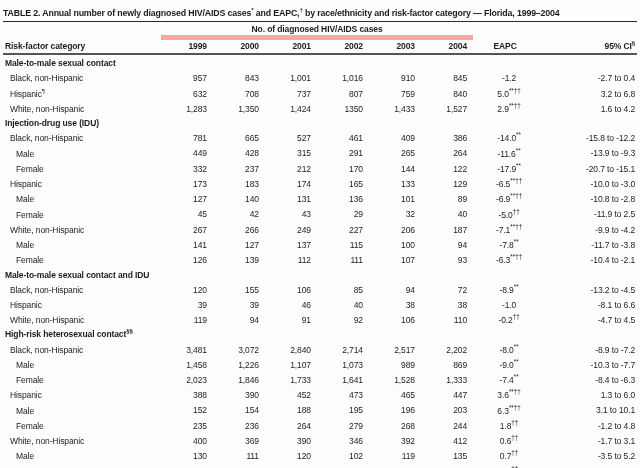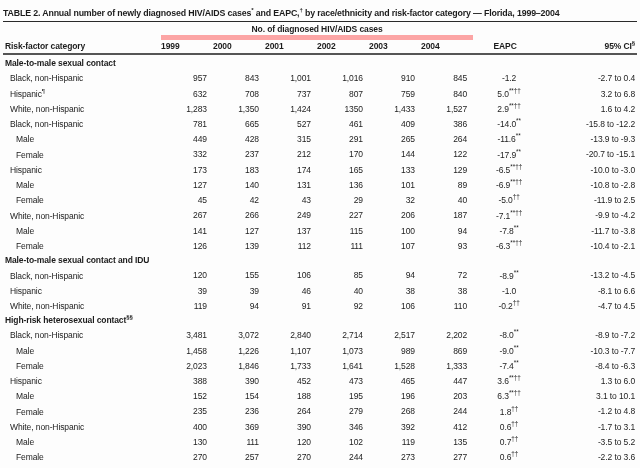--- a/index.html
+++ b/index.html
@@ -9,21 +9,21 @@
          padding:2px 0 2px 0;border-bottom:1.5px solid #2a2a2a;white-space:nowrap;}
   .title sup{font-size:6.2px;}
   table{border-collapse:collapse;width:634px;table-layout:fixed;}
   col.c-lbl{width:158px;} col.c-yr{width:52px;} col.c-eapc{width:88px;} col.c-ci{width:76px;}
   th,td{padding:0;font-size:8.5px;letter-spacing:-0.1px;}
   thead th{font-weight:bold;}
   .span-h{text-align:center;border-bottom:5px solid #fca5a5;line-height:11px;padding-top:2px;}
   .hdr-row th{line-height:12px;vertical-align:bottom;padding-bottom:1px;}
   .hdr-row{border-bottom:2.5px solid #555;}
   .lbl-h{text-align:left;padding-left:2px;}
-  .yr-h{text-align:left;padding-right:6px;}
+  .yr-h{text-align:right;padding-right:6px;}
   .eapc-h{text-align:center;padding-right:24px;}
   .ci-h{text-align:right;padding-right:2px;}
   .ci-h sup, .lbl sup, .sec-label sup{font-size:6px;}
   tbody td{line-height:11.4px;vertical-align:bottom;}
   tbody{border-bottom:0;}
   .section-row td{font-weight:bold;padding-left:2px;}
   .lbl{text-align:left;white-space:nowrap;}
   .ind1{padding-left:7px;} .ind2{padding-left:13px;}
   .num{text-align:right;padding-right:6px;}
   .eapc{text-align:center;padding-right:16px;white-space:nowrap;}
@@ -97,20 +97,23 @@
           <td class="lbl ind1"><span>White, non-Hispanic</span><sup></sup></td>
           <td class="num">1,283</td>
           <td class="num">1,350</td>
           <td class="num">1,424</td>
           <td class="num">1350</td>
           <td class="num">1,433</td>
           <td class="num">1,527</td>
           <td class="eapc"><span>2.9</span><sup>**††</sup></td>
           <td class="ci">1.6 to 4.2</td>
         </tr>
+        <tr class="section-row">
+          <td class="sec-label" colspan="9"><span>Injection-drug use (IDU)</span><sup></sup></td>
+        </tr>
         <tr class="data-row">
           <td class="lbl ind1"><span>Black, non-Hispanic</span><sup></sup></td>
           <td class="num">781</td>
           <td class="num">665</td>
           <td class="num">527</td>
           <td class="num">461</td>
           <td class="num">409</td>
           <td class="num">386</td>
           <td class="eapc"><span>-14.0</span><sup>**</sup></td>
           <td class="ci">-15.8 to -12.2</td>

